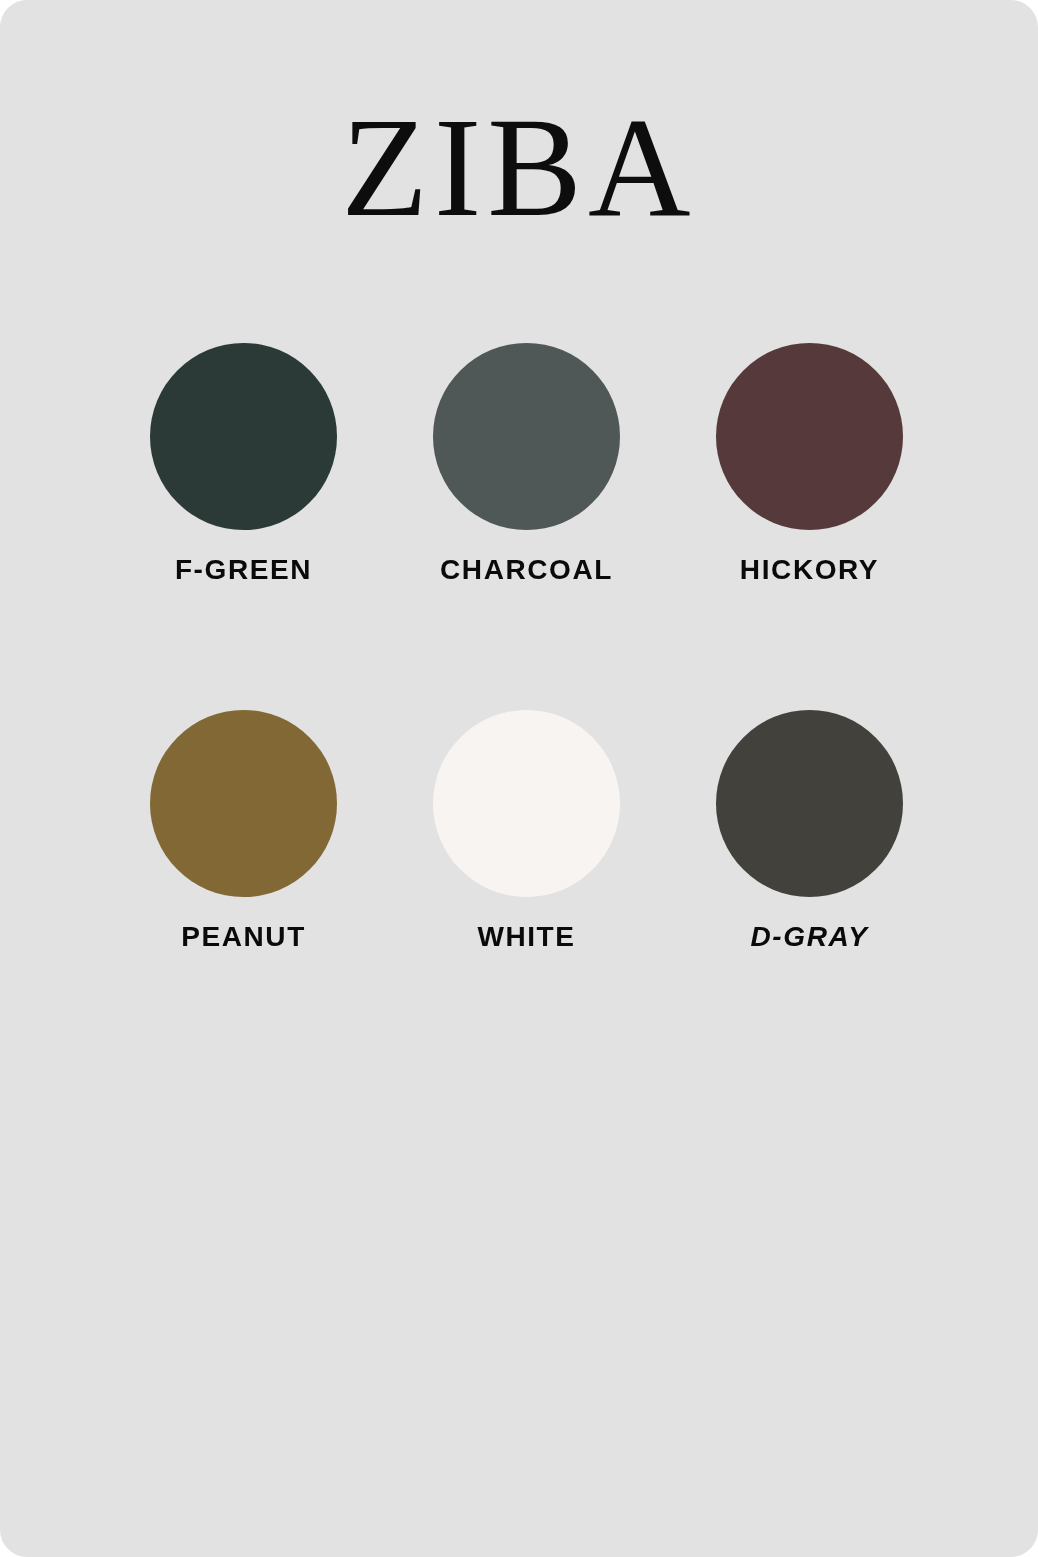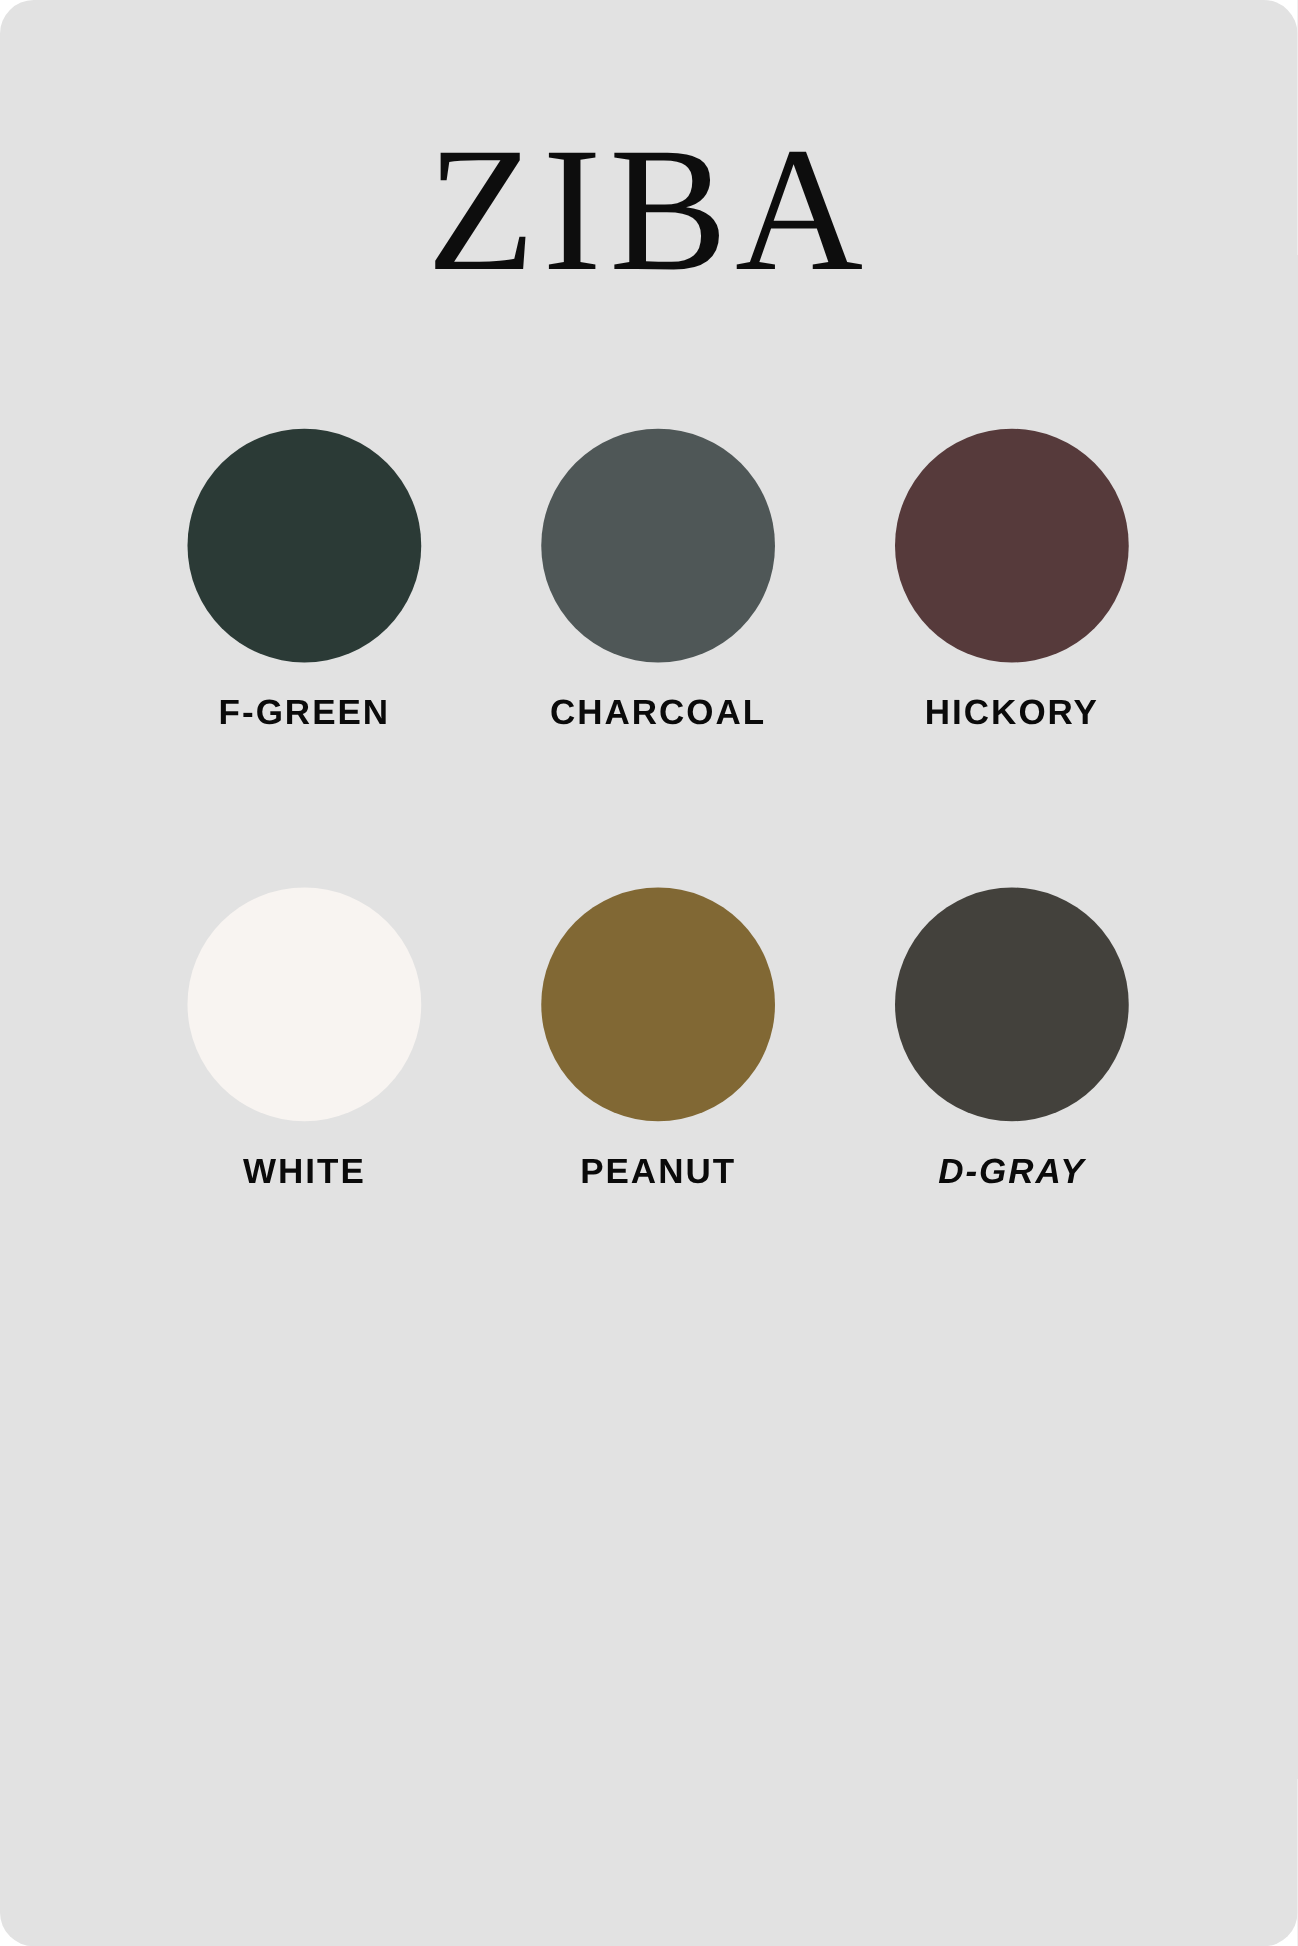--- a/index.html
+++ b/index.html
@@ -90,26 +90,26 @@
       </div>
       <div class="swatch">
         <div class="swatch-chip" style="background: rgb(79, 87, 87);"></div>
         <div class="swatch-label" style="color: rgb(10, 10, 10);">CHARCOAL</div>
       </div>
       <div class="swatch">
         <div class="swatch-chip" style="background: rgb(86, 58, 59);"></div>
         <div class="swatch-label" style="color: rgb(10, 10, 10);">HICKORY</div>
       </div>
       <div class="swatch">
+        <div class="swatch-chip" style="background: rgb(129, 104, 52);"></div>
+        <div class="swatch-label" style="color: rgb(10, 10, 10);">PEANUT</div>
+      </div>
+      <div class="swatch">
         <div class="swatch-chip" style="background: rgb(248, 244, 241);"></div>
         <div class="swatch-label" style="color: rgb(10, 10, 10);">WHITE</div>
-      </div>
-      <div class="swatch">
-        <div class="swatch-chip" style="background: rgb(129, 104, 52);"></div>
-        <div class="swatch-label" style="color: rgb(10, 10, 10);">PEANUT</div>
       </div>
       <div class="swatch">
         <div class="swatch-chip" style="background: rgb(67, 65, 60);"></div>
         <div class="swatch-label" style="color: rgb(10, 10, 10); font-style: italic;">D-GRAY</div>
       </div>
     </div>
 
 </div>
 
 </body></html>

